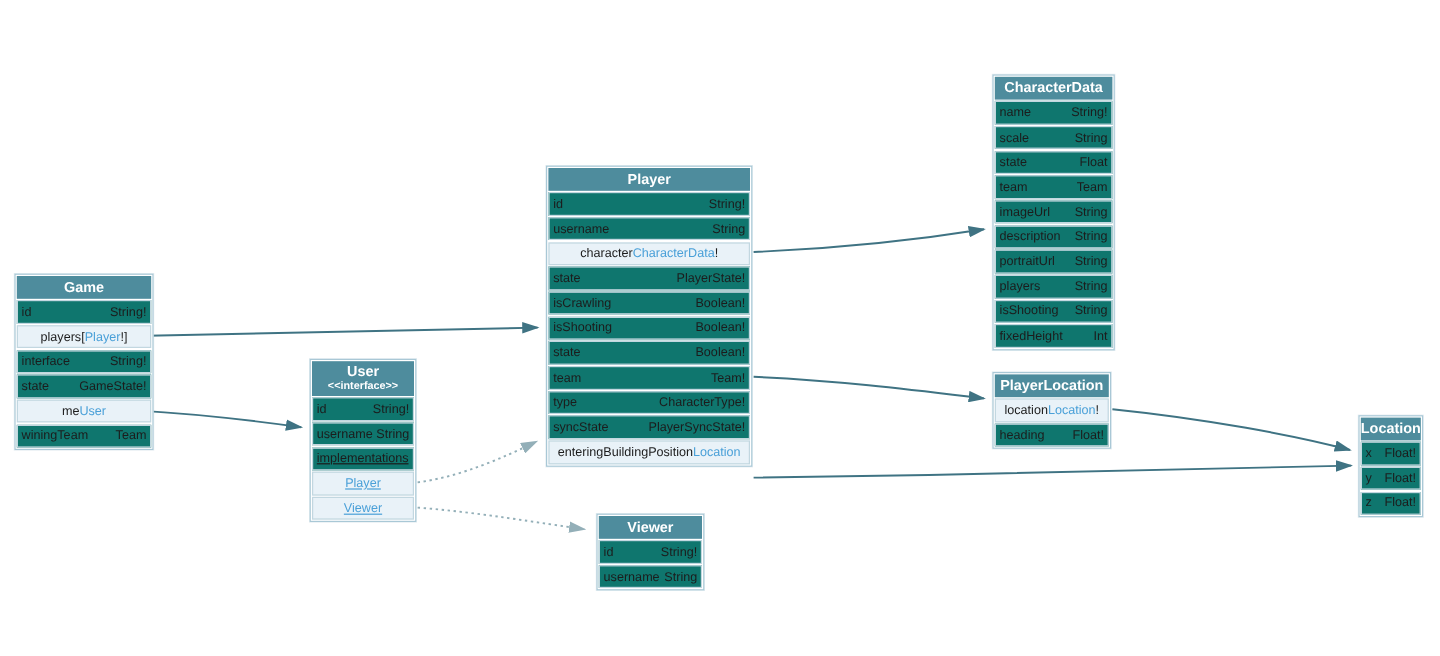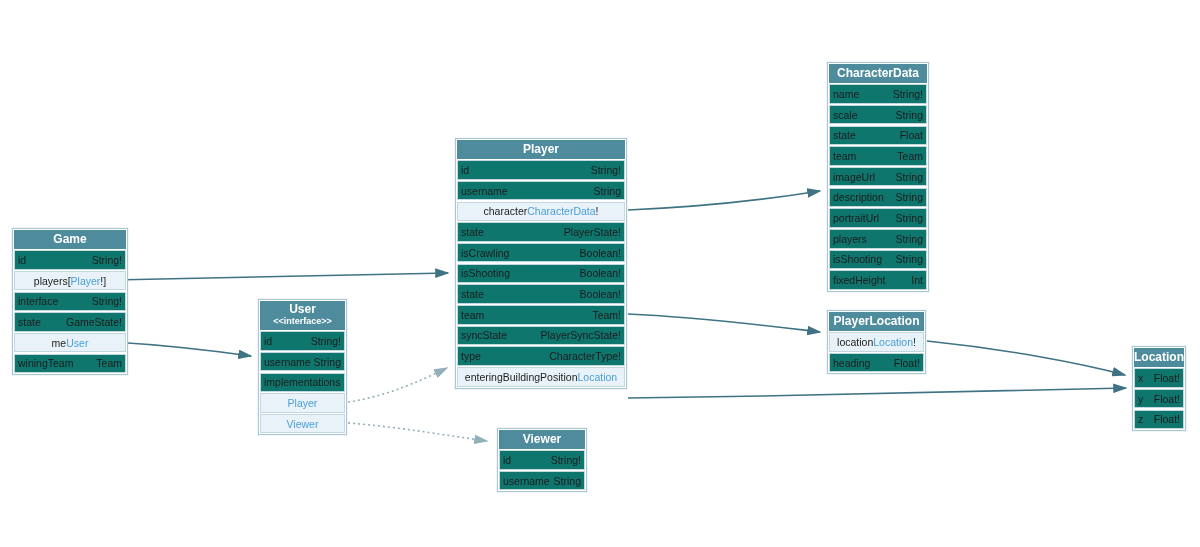--- a/index.html
+++ b/index.html
@@ -19,21 +19,21 @@
   .entity-header{background:var(--header);color:#fff;text-align:center;font-weight:bold;
           font-size:12px;line-height:19px;height:19px;}
   .entity-header.two-line{height:29px;line-height:13px;padding-top:2px;}
   .entity-subtitle{display:block;font-size:9px;font-weight:bold;line-height:11px;}
   .row{position:relative;height:19.5px;margin-top:1.2px;border:1px solid var(--cellborder);
        background:#0f766e;display:flex;align-items:center;justify-content:space-between;
        padding:0 3px;font-size:10.5px;white-space:nowrap;}
   .row.hl{background:var(--hl);justify-content:center;}
   .fname{text-align:left;}
   .fval{text-align:right;}
-  .flabel{text-align:left;}
+  .flabel{text-align:left;text-decoration:underline;}
   .link{color:var(--link);}
   
   .e-game{left:12px;top:228px;width:116px;}
   .e-user{left:258px;top:299px;width:89px;}
   .e-player{left:455px;top:138px;width:172px;}
   .e-characterdata{left:827px;top:62px;width:102px;}
   .e-playerlocation{left:827px;top:310px;width:99px;}
   .e-location{left:1132px;top:346px;width:54px;}
   .e-viewer{left:497px;top:428px;width:90px;}
 </style>
@@ -144,27 +144,27 @@
       </div>
       <div class="row">
         <span class="fname">state</span>
         <span class="fval"><span>Boolean!</span></span>
       </div>
       <div class="row">
         <span class="fname">team</span>
         <span class="fval"><span>Team!</span></span>
       </div>
       <div class="row">
+        <span class="fname">type</span>
+        <span class="fval"><span>CharacterType!</span></span>
+      </div>
+      <div class="row">
         <span class="fname">syncState</span>
         <span class="fval"><span>PlayerSyncState!</span></span>
       </div>
-      <div class="row">
-        <span class="fname">type</span>
-        <span class="fval"><span>CharacterType!</span></span>
-      </div>
       <div class="row hl">
         <span class="fname">enteringBuildingPosition</span>
         <span class="fval"><span class="link">Location</span></span>
       </div>
     </div>
 </div>
 
 <div class="entity e-characterdata">
   <div class="entity-header">CharacterData</div>
   <div>

